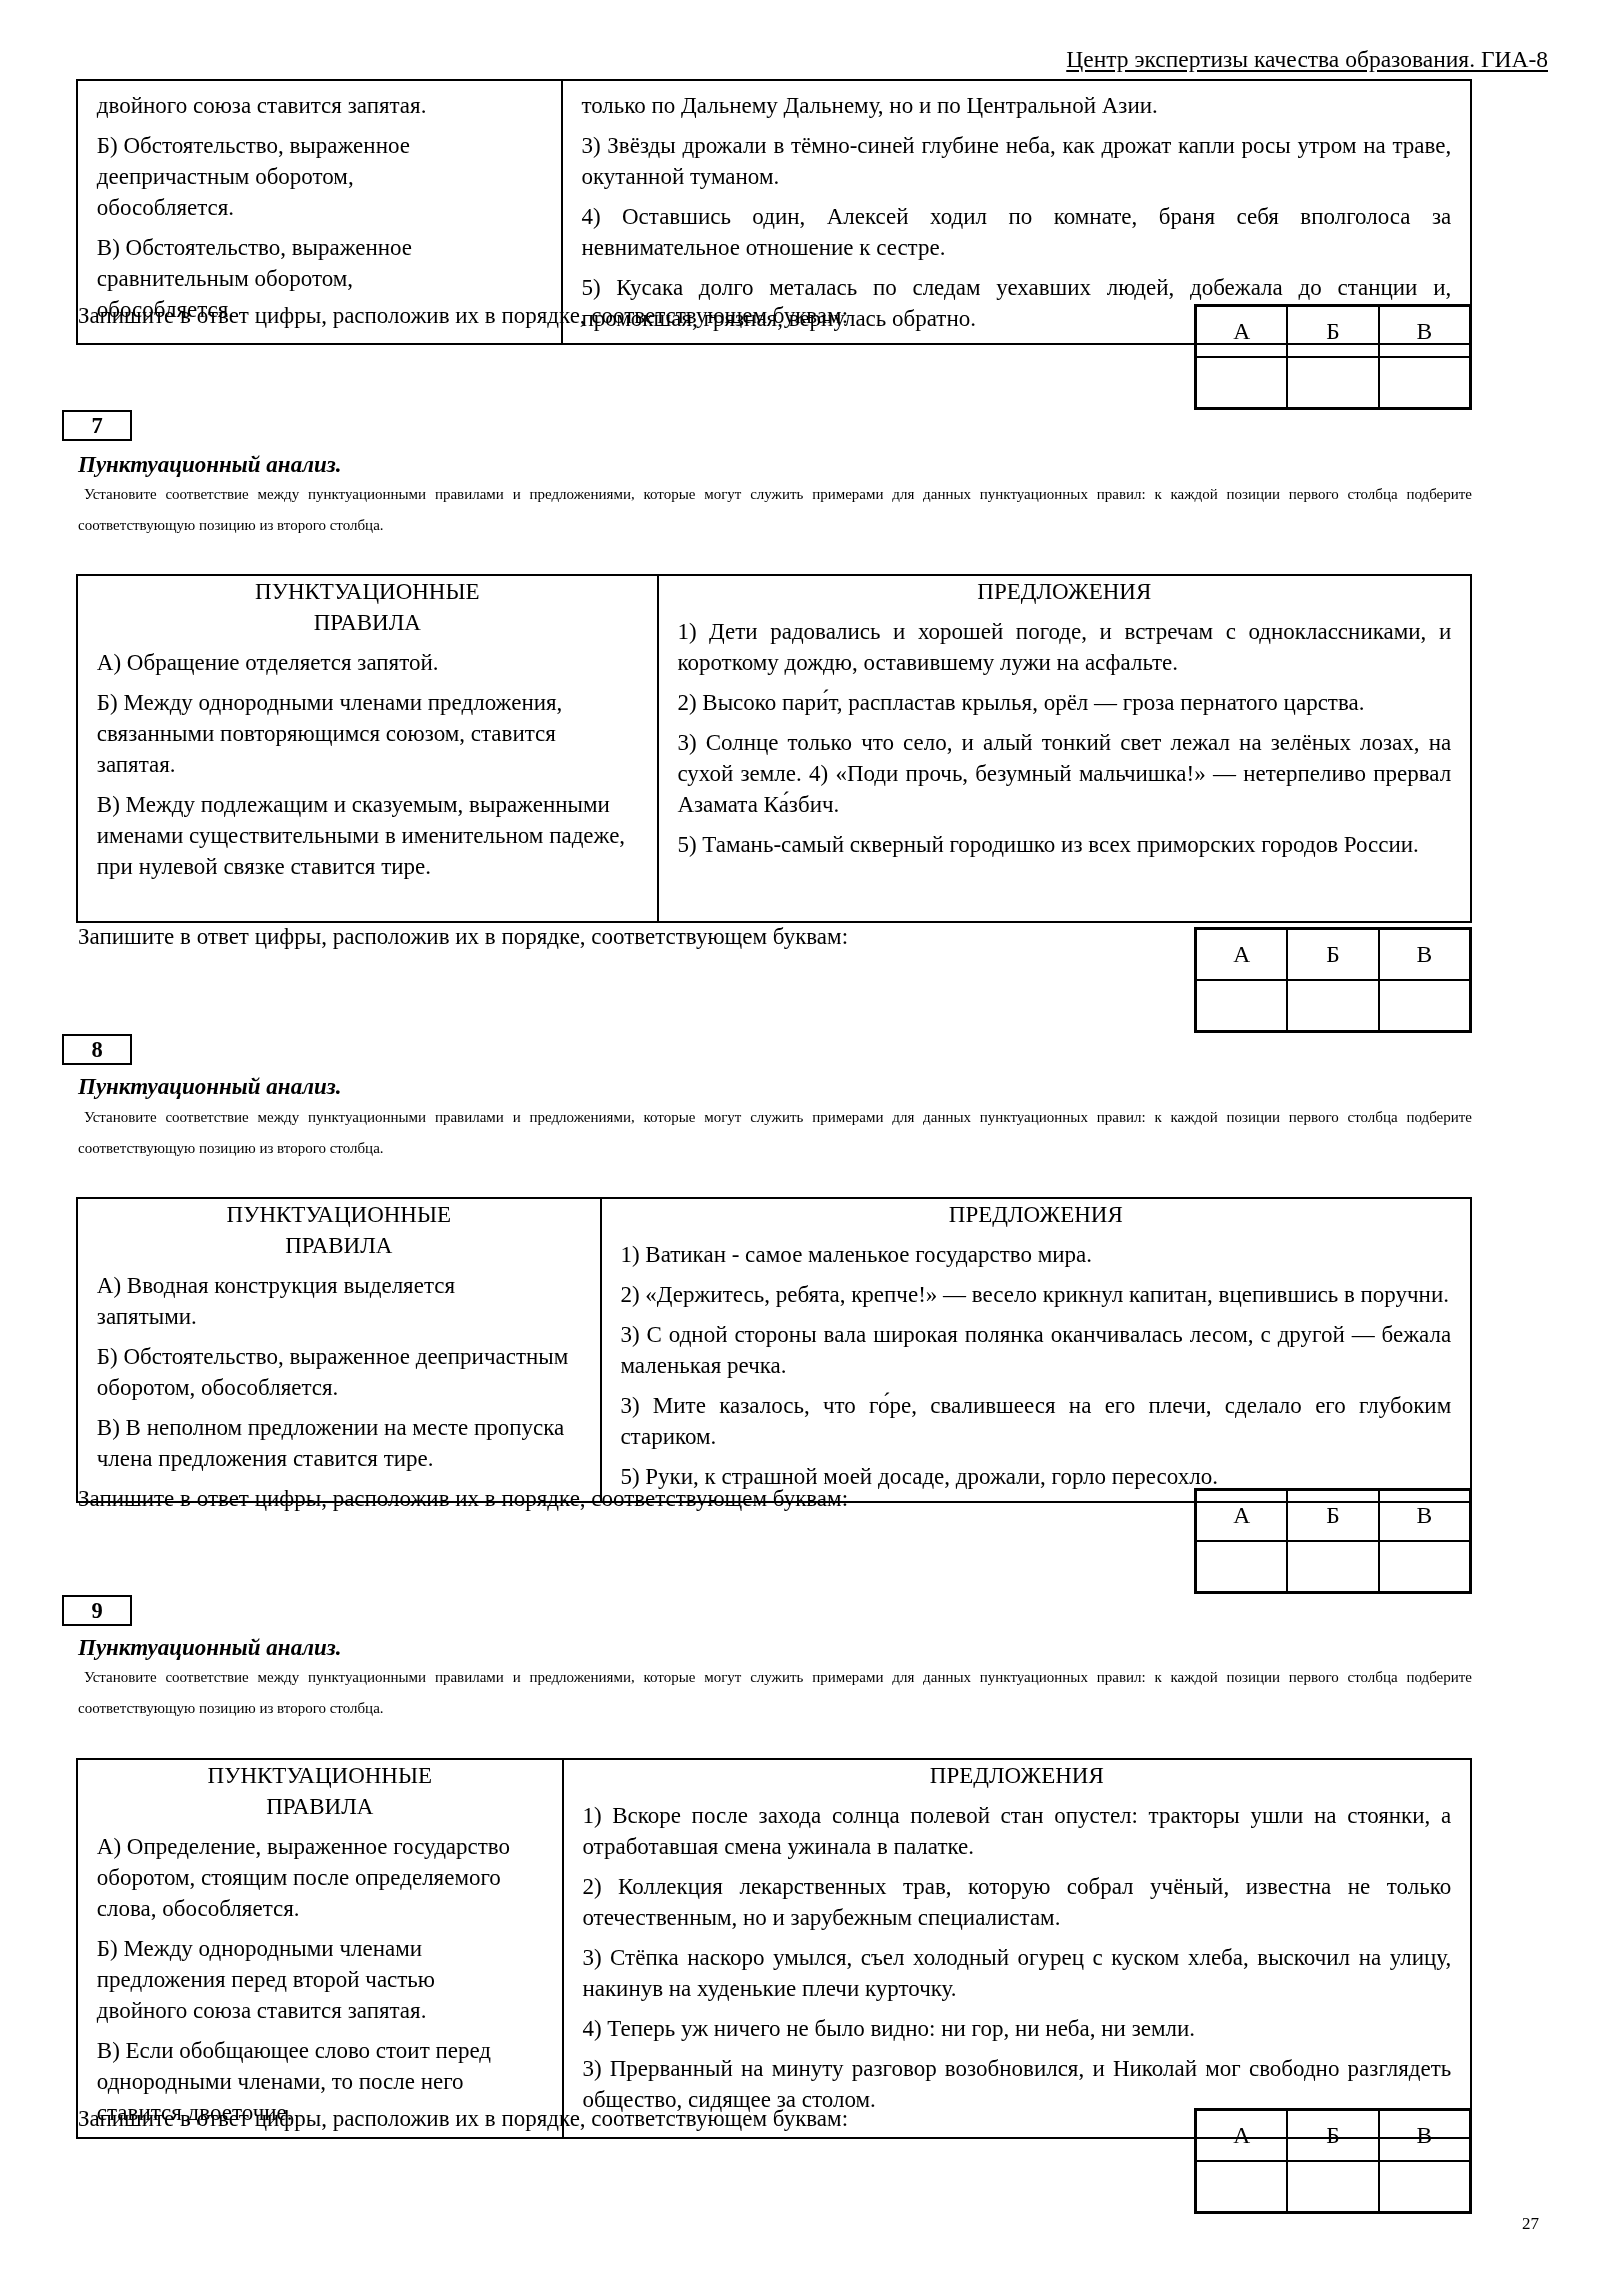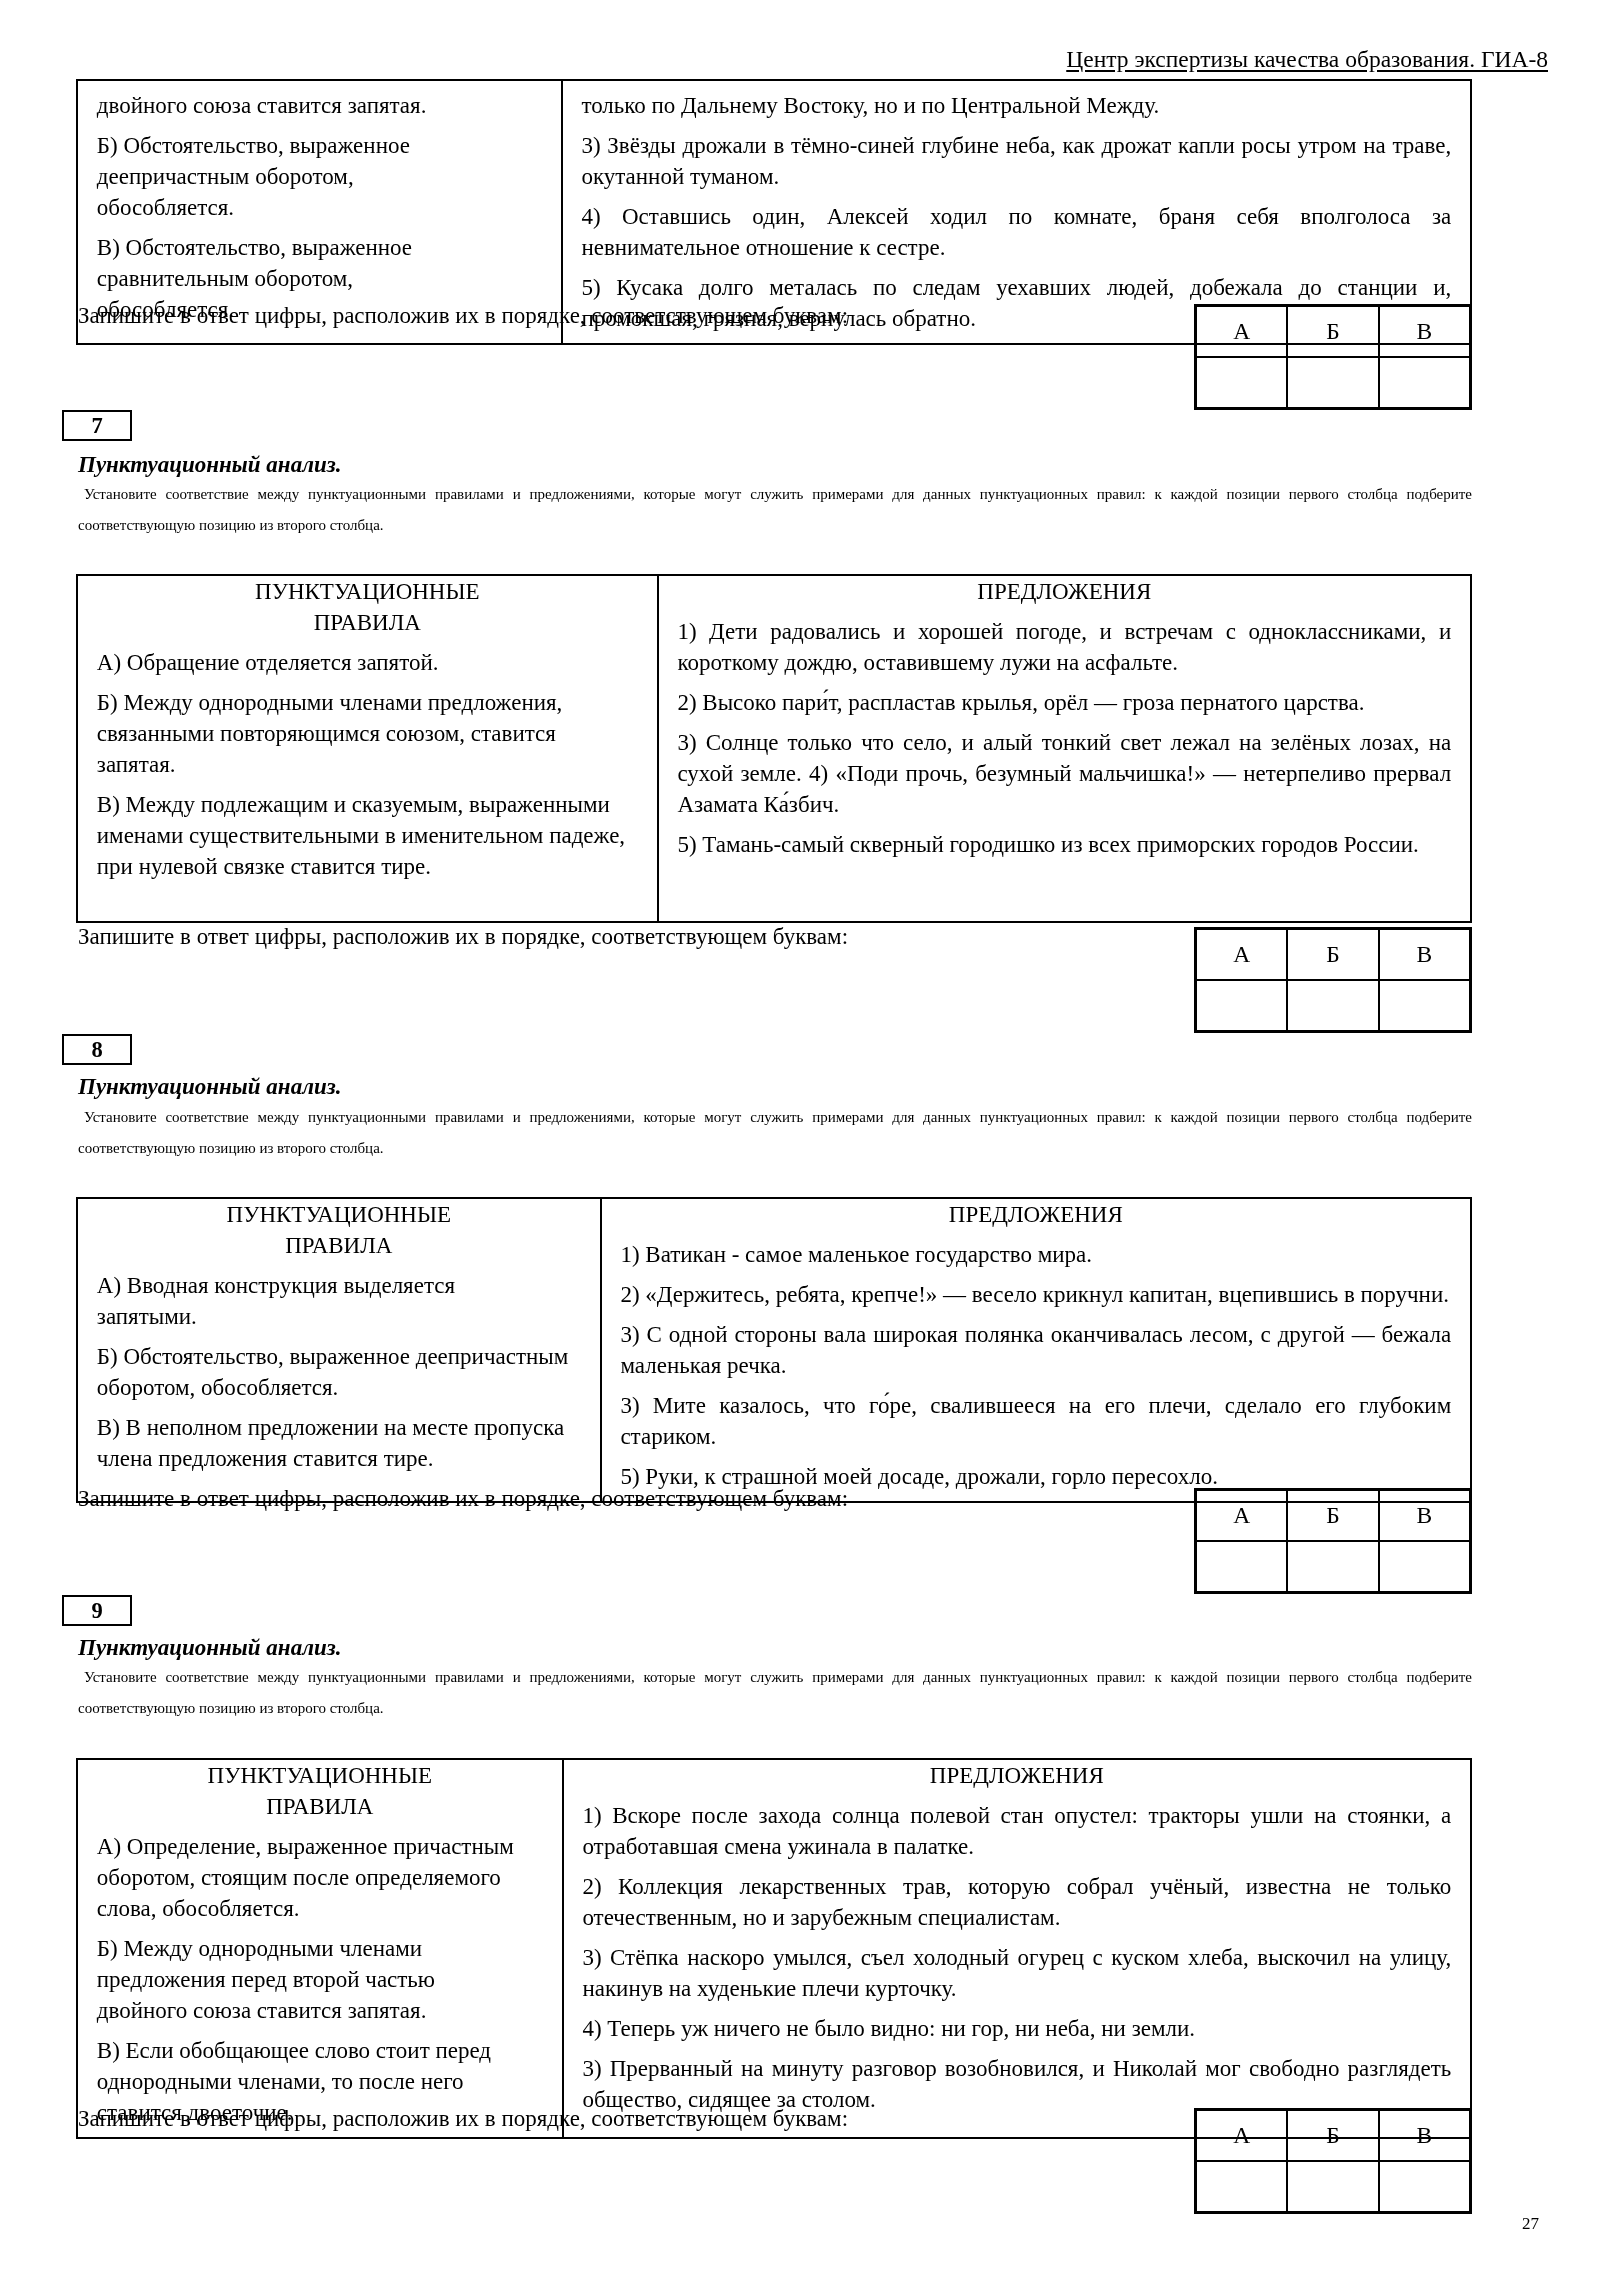--- a/index.html
+++ b/index.html
@@ -30,21 +30,21 @@
 
 <table class="match" style="left:76px; top:79px; width:1396px; height:221px;">
   <tbody>
       <tr>
     <td class="leftcol" style="width:463px;">
       <p>двойного союза ставится запятая.</p>
       <p style="width:392px;">Б) Обстоятельство, выраженное деепричастным оборотом, обособляется.</p>
       <p style="width:392px;">В) Обстоятельство, выраженное сравнительным оборотом, обособляется.</p>
     </td>
     <td class="rightcol">
-      <p>только по Дальнему Востоку, но и по Центральной Между.</p>
+      <p>только по Дальнему Дальнему, но и по Центральной Азии.</p>
       <p>3) Звёзды дрожали в тёмно-синей глубине неба, как дрожат капли росы утром на траве, окутанной туманом.</p>
       <p>4) Оставшись один, Алексей ходил по комнате, браня себя вполголоса за невнимательное отношение к сестре.</p>
       <p>5) Кусака долго металась по следам уехавших людей, добежала до станции и, промокшая, грязная, вернулась обратно.</p>
     </td>
   </tr>
 </tbody>
   </table>
 
 <div class="answer-label" style="top:300px;">Запишите в ответ цифры, расположив их в порядке, соответствующем буквам:</div>
 <table class="ans" style="left:1194px; top:304px;">
@@ -140,21 +140,21 @@
   </table>
 
 <div class="numbox" style="left:62px; top:1595px;">9</div>
 <div class="task-title" style="top:1632px;">Пунктуационный анализ.</div>
 <div class="instr" style="top:1662px;">Установите соответствие между пунктуационными правилами и предложениями, которые могут служить примерами для данных пунктуационных правил: к каждой позиции первого столбца подберите соответствующую позицию из второго столбца.</div>
 <table class="match" style="left:76px; top:1758px; width:1396px; height:347px;">
   <tbody>
       <tr>
     <td class="leftcol" style="width:464px;">
       <span class="colhead" style="padding:0 88px;">ПУНКТУАЦИОННЫЕ ПРАВИЛА</span>
-      <p>А) Определение, выраженное причастным оборотом, стоящим после определяемого слова, обособляется.</p>
+      <p>А) Определение, выраженное государство оборотом, стоящим после определяемого слова, обособляется.</p>
       <p style="width:431px;">Б) Между однородными членами предложения перед второй частью двойного союза ставится запятая.</p>
       <p>В) Если обобщающее слово стоит перед однородными членами, то после него ставится двоеточие.</p>
     </td>
     <td class="rightcol">
       <span class="colhead">ПРЕДЛОЖЕНИЯ</span>
       <p>1) Вскоре после захода солнца полевой стан опустел: тракторы ушли на стоянки, а отработавшая смена ужинала в палатке.</p>
       <p>2) Коллекция лекарственных трав, которую собрал учёный, известна не только отечественным, но и зарубежным специалистам.</p>
       <p>3) Стёпка наскоро умылся, съел холодный огурец с куском хлеба, выскочил на улицу, накинув на худенькие плечи курточку.</p>
       <p>4) Теперь уж ничего не было видно: ни гор, ни неба, ни земли.</p>
       <p>3) Прерванный на минуту разговор возобновился, и Николай мог свободно разглядеть общество, сидящее за столом.</p>

